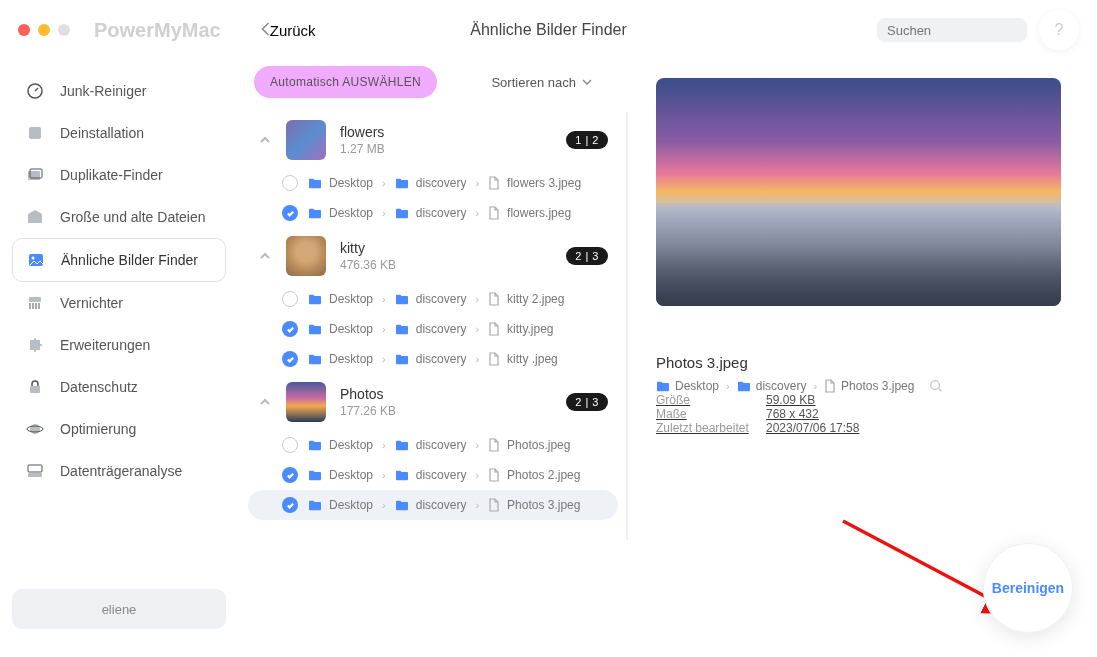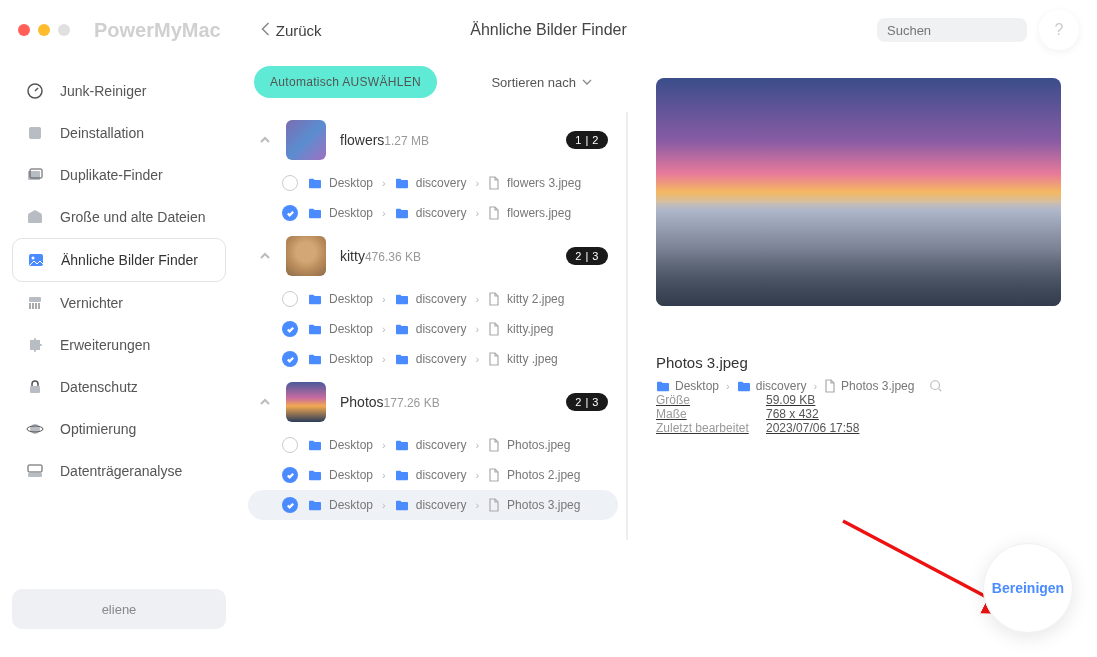--- a/index.html
+++ b/index.html
@@ -4,54 +4,54 @@
 <style>
 * { box-sizing: border-box; margin: 0; padding: 0; }
 body { font-family: -apple-system, BlinkMacSystemFont, "Segoe UI", sans-serif; font-size: 13px; color: #333; background: #fff; width: 1097px; height: 657px; overflow: hidden; position: relative; }
 .window { width: 100%; height: 100%; display: flex; flex-direction: column; border-radius: 23px; overflow: hidden; }
 
 .titlebar { height: 60px; display: flex; align-items: center; padding: 0 18px; gap: 10px; }
 .traffic { display: flex; gap: 8px; }
 .dot { width: 12px; height: 12px; border-radius: 50%; }
 .dot.r { background: #ff5f57; } .dot.y { background: #febc2e; } .dot.g { background: #e0e0e0; }
 .app-name { margin-left: 14px; font-size: 20px; font-weight: 600; color: #d0d0d0; }
-.back-area { margin-left: 30px; display: flex; align-items: flex-start; gap: 6px; color: #404040; font-size: 15px; cursor: pointer; }
+.back-area { margin-left: 30px; display: flex; align-items: flex-start; color: #000000; font-size: 15px; cursor: pointer; }
 .back-area svg { width: 9px; height: 14px; }
 .title-center { position: absolute; left: 50%; transform: translateX(-50%); font-size: 16px; color: #444; font-weight: 500; }
 .search-wrap { margin-left: auto; display: flex; align-items: center; gap: 12px; }
 .search { width: 150px; height: 24px; background: #f0f1f3; border-radius: 8px; display: flex; align-items: center; padding: 0 10px; }
 .search input { border: none; background: transparent; outline: none; font-size: 13px; flex: 1; color: #555; }
 .search svg { width: 14px; height: 14px; fill: #aaa; }
 .help-btn { width: 40px; height: 40px; border-radius: 50%; background: #fff; box-shadow: 0 2px 8px rgba(0,0,0,0.06); display: flex; align-items: center; justify-content: center; color: #ccc; font-size: 16px; cursor: pointer; }
 
 .body { flex: 1; display: flex; overflow: hidden; }
 .sidebar { width: 238px; padding: 10px 12px; display: flex; flex-direction: column; }
 .side-item { display: flex; align-items: center; gap: 16px; padding: 12px 14px; border-radius: 10px; color: #555; cursor: pointer; font-size: 14px; }
 .side-item.active { background: #fff; border: 1px solid #e0e2e6; color: #333; }
 .side-ico { width: 18px; height: 18px; fill: #b8bcc3; flex-shrink: 0; }
 .side-item.active .side-ico { fill: #4a8cff; }
 .user-bar { margin-top: auto; margin-bottom: 18px; height: 40px; background: #eef0f3; border-radius: 10px; display: flex; align-items: center; justify-content: center; color: #888; font-size: 13px; }
 
 .main { flex: 1; display: flex; overflow: hidden; }
 
 .list-col { width: 400px; display: flex; flex-direction: column; padding: 0 10px; }
 .list-head { display: flex; align-items: center; padding: 6px 6px 14px; }
-.chip { background: #5eead4; border-radius: 18px; padding: 9px 16px; font-size: 12px; color: #555; letter-spacing: 0.3px; cursor: pointer; }
+.chip { background: #f0abfc; border-radius: 18px; padding: 9px 16px; font-size: 12px; color: #555; letter-spacing: 0.3px; cursor: pointer; }
 .sort { margin-left: auto; color: #555; font-size: 13px; display: flex; align-items: center; gap: 6px; cursor: pointer; margin-right: 30px; }
 .sort svg { width: 10px; height: 10px; }
 
 .groups { overflow-y: auto; padding-right: 8px; border-right: 2px solid #eceef1; padding-bottom: 20px; }
 .group-head { display: flex; align-items: center; gap: 14px; padding: 8px 10px; }
 .chev { width: 14px; height: 14px; cursor: pointer; }
 .chev svg { width: 14px; height: 14px; stroke: #bbb; fill: none; stroke-width: 2; }
 .thumb { width: 40px; height: 40px; border-radius: 6px; object-fit: cover; background: linear-gradient(135deg,#a8c,#6ad); }
 .thumb.sunset { background: linear-gradient(180deg,#4a5a9a 0%,#c76ba0 40%,#f4a950 60%,#2a3c5a 100%); }
 .thumb.kitty { background: radial-gradient(circle at 50% 40%, #d4a876 30%, #b88a5a 60%, #8a6a4a 100%); }
 .thumb.flowers { background: linear-gradient(135deg,#7a6db0,#5a8dd0,#a070c0); }
-.g-info { display: flex; flex-direction: row; }
+.g-info { display: flex; flex-direction: column; }
 .g-name { font-size: 14px; color: #333; font-weight: 500; }
 .g-size { font-size: 12px; color: #999; margin-top: 2px; }
 .badge { margin-left: auto; background: #1a1a1a; color: #fff; border-radius: 10px; padding: 3px 9px; font-size: 11px; font-weight: 500; letter-spacing: 0.5px; }
 
 .file-row { display: flex; align-items: center; gap: 10px; padding: 7px 14px 7px 34px; border-radius: 18px; }
 .file-row.sel { background: #eef1f6; }
 .check { width: 16px; height: 16px; border-radius: 50%; flex-shrink: 0; display: flex; align-items: center; justify-content: center; }
 .check.on { background: #4a8cff; }
 .check.on svg { width: 9px; height: 9px; stroke: #fff; stroke-width: 2.5; fill: none; }
 .check.off { border: 1.5px solid #ccc; }

